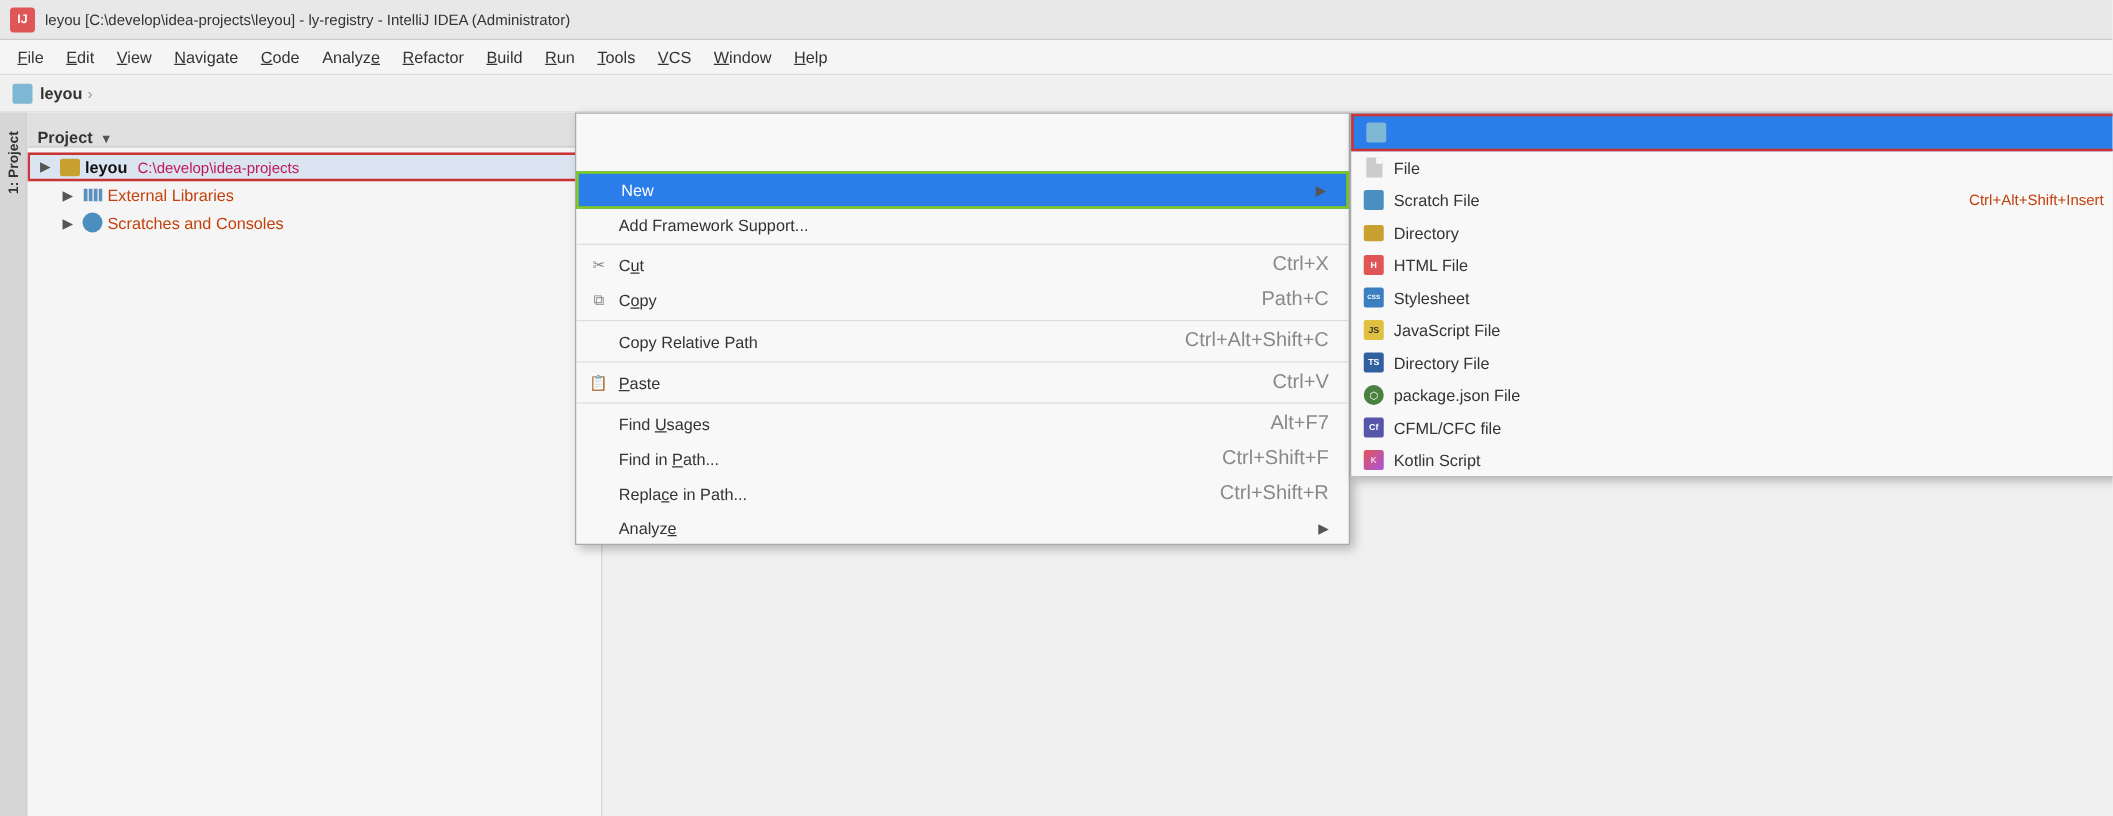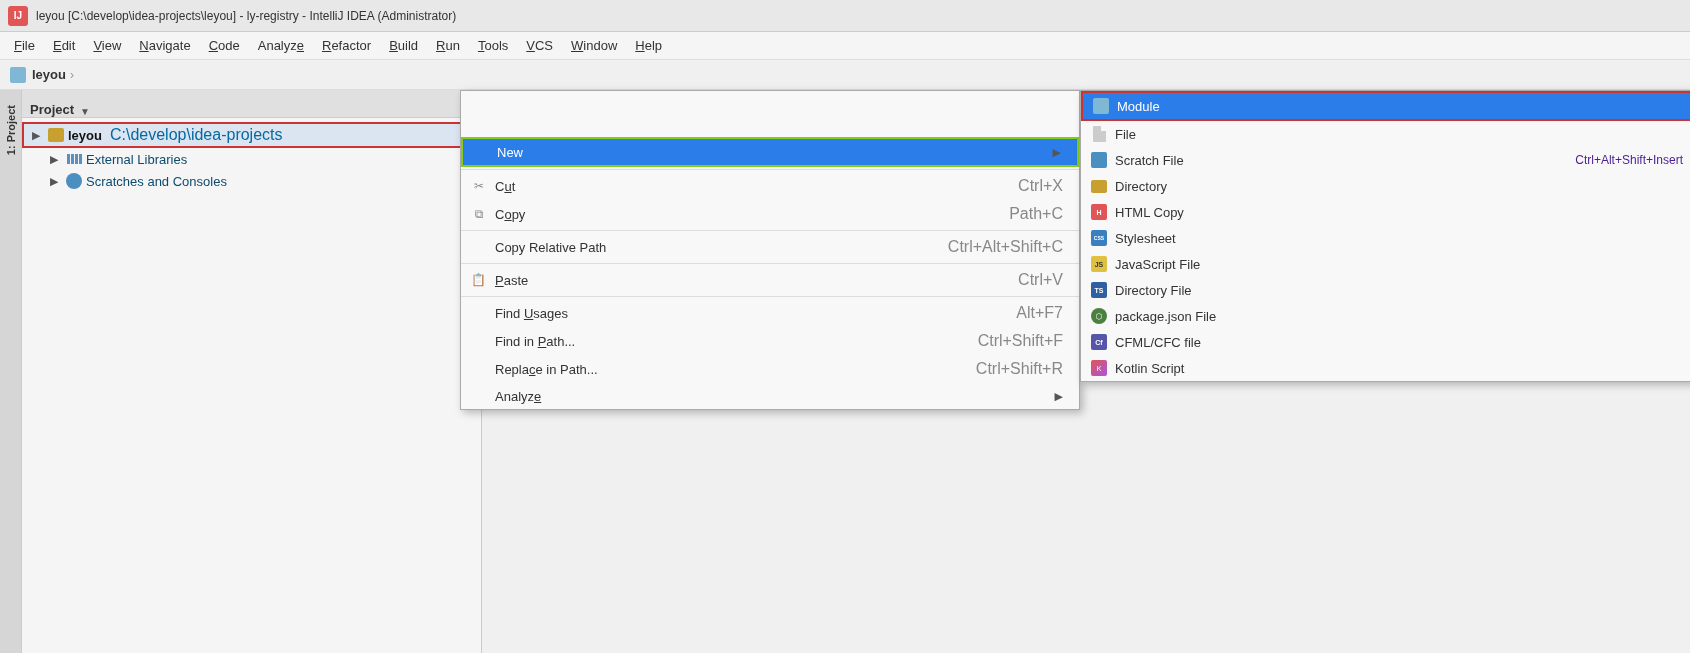--- a/index.html
+++ b/index.html
@@ -132,23 +132,23 @@
       background: #dbe5f1;
       border: 2px solid #cc3333;
     }
     .tree-arrow { color: #555; font-size: 11px; width: 12px; }
     .folder-icon-yellow {
       width: 16px; height: 14px;
       background: #c8a030;
       border-radius: 2px;
       display: inline-block;
     }
-    .tree-label { font-size: 13px; color: #0c4a6e; }
+    .tree-label { font-size: 13px; color: #c2410c; }
     .tree-label.bold { font-weight: bold; color: #111; }
-    .tree-label.path { color: #0369a1; font-size: 16px; }
+    .tree-label.path { color: #be185d; font-size: 12px; }
 
     .lib-icon {
       width: 16px; height: 16px;
       display: flex; align-items: center; justify-content: center;
       font-size: 10px;
     }
     .scratch-icon {
       width: 16px; height: 16px;
       background: #4a8fc0;
       border-radius: 50%;
@@ -214,21 +214,21 @@
       cursor: pointer;
       gap: 8px;
       min-height: 26px;
     }
     .sub-item.highlighted {
       background: #2b7de9;
       color: white;
       border: 2px solid #cc3333;
     }
     .sub-label { font-size: 13px; color: #333; flex: 1; }
-    .sub-shortcut { font-size: 12px; color: #4c1d95; margin-left: auto; }
+    .sub-shortcut { font-size: 12px; color: #c2410c; margin-left: auto; }
     .sub-icon {
       width: 16px; height: 16px;
       display: flex; align-items: center; justify-content: center;
       font-size: 11px; flex-shrink: 0;
     }
 
     
     .icon-module {
       width: 16px; height: 16px;
       background: #7eb8d4;
@@ -404,20 +404,24 @@
   <div id="content-area"></div>
 
   <div id="context-menu">
 
     <div class="ctx-item highlighted">
       <span class="ctx-icon"></span>
       <span class="ctx-label">New</span>
       <span class="ctx-arrow">▶</span>
     </div>
 
+    <div class="ctx-item">
+      <span class="ctx-icon"></span>
+      <span class="ctx-label">Add Framework Support...</span>
+    </div>
     <div class="ctx-separator"></div>
 
     <div class="ctx-item">
       <span class="ctx-icon icon-cut">✂</span>
       <span class="ctx-label">C<u>u</u>t</span>
       <span class="ctx-shortcut">Ctrl+X</span>
     </div>
 
     <div class="ctx-item">
       <span class="ctx-icon icon-copy">⧉</span>
@@ -465,21 +469,20 @@
       <span class="ctx-arrow">▶</span>
     </div>
   </div>
 
   <div id="submenu-new">
 
     <div class="sub-item highlighted" style="border: 2px solid #cc3333;">
       <span class="sub-icon">
         <span class="icon-module"></span>
       </span>
-      <span class="sub-label" style="color:white;">Module</span>
     </div>
 
     <div class="sub-item">
       <span class="sub-icon">
         <span class="icon-file"></span>
       </span>
       <span class="sub-label">File</span>
     </div>
 
     <div class="sub-item">
@@ -494,21 +497,21 @@
       <span class="sub-icon">
         <span class="icon-dir"></span>
       </span>
       <span class="sub-label">Directory</span>
     </div>
 
     <div class="sub-item">
       <span class="sub-icon">
         <span class="icon-html">H</span>
       </span>
-      <span class="sub-label">HTML Copy</span>
+      <span class="sub-label">HTML File</span>
     </div>
 
     <div class="sub-item">
       <span class="sub-icon">
         <span class="icon-css" style="font-size:5px;">CSS</span>
       </span>
       <span class="sub-label">Stylesheet</span>
     </div>
 
     <div class="sub-item">

